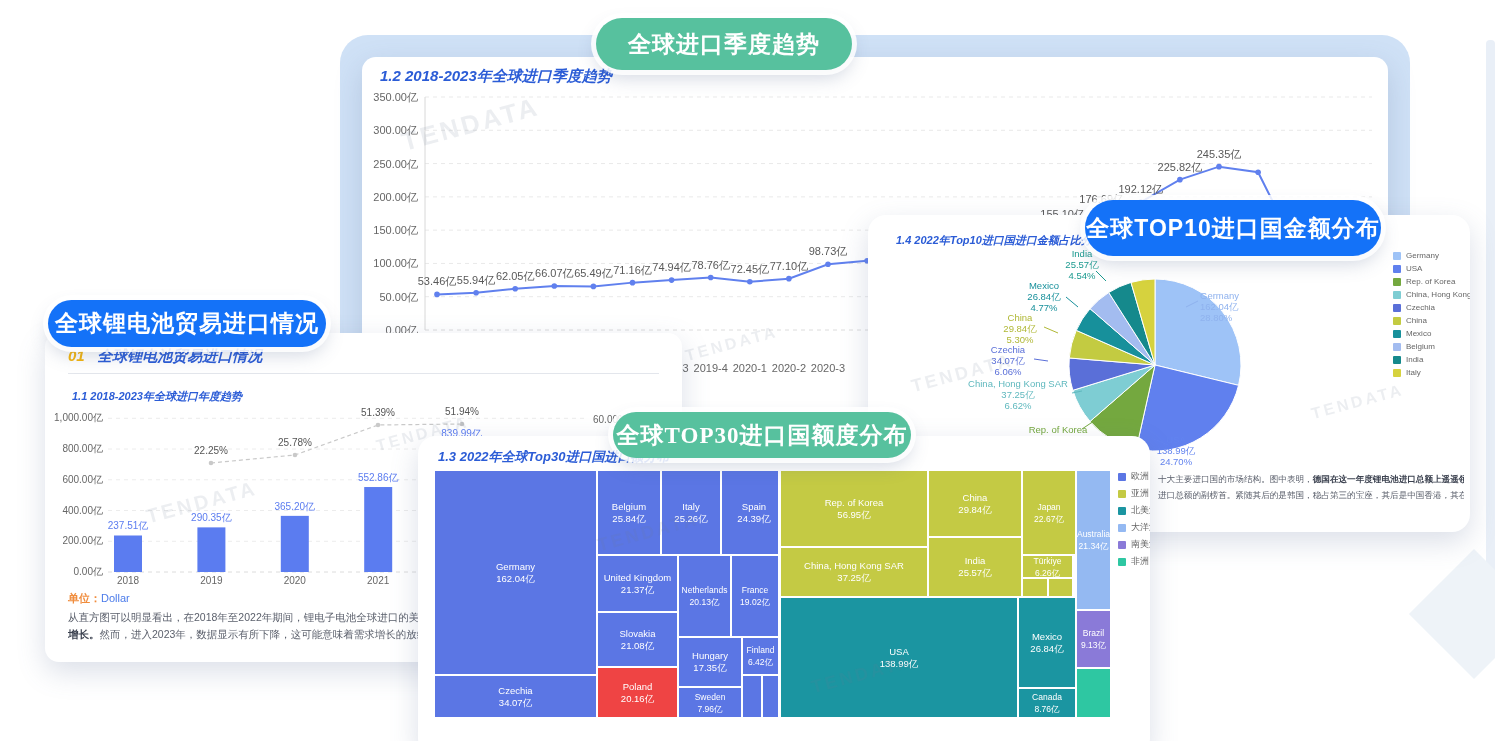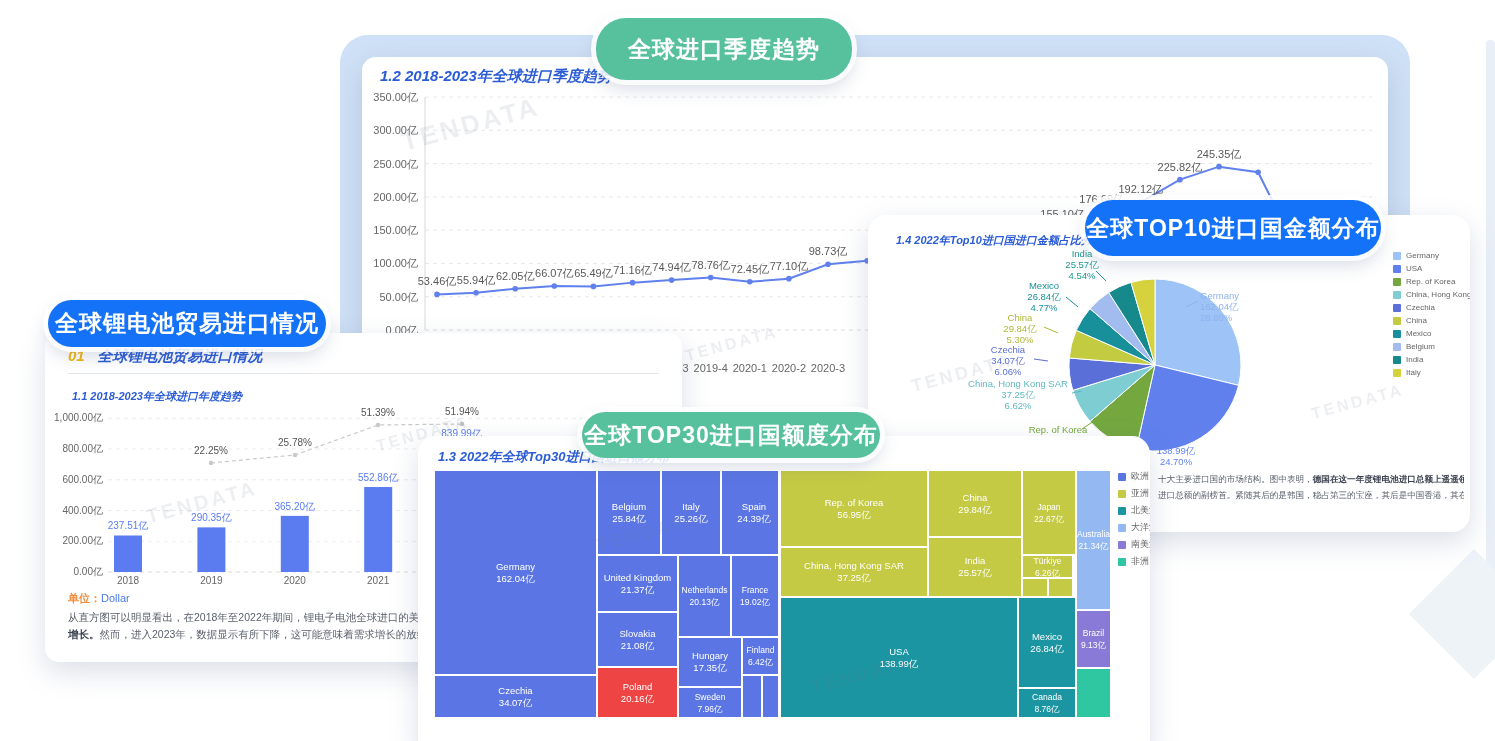--- a/index.html
+++ b/index.html
@@ -394,24 +394,24 @@
       </div>
       <div class="legend-item">
         <span class="legend-sq" style="background: rgb(46, 199, 162);"></span>
         <span class="legend-txt" style="font-size: 9px;">非洲</span>
       </div>
     </div>
   <div class="watermark" style="left:178px;top:86px;font-size:18px;">TENDATA</div>
   <div class="watermark" style="left:392px;top:228px;font-size:18px;">TENDATA</div>
 </div>
 
-<div class="pill green" style="left:596px;top:18px;width:256px;height:62px;">
+<div class="pill green" style="left:596px;top:18px;width:256px;height:52px;">
     <span>全球进口季度趋势</span>
   </div>
 <div class="pill blue" style="left:1085px;top:200px;width:296px;height:56px;">
     <span>全球TOP10进口国金额分布</span>
   </div>
 <div class="pill blue" style="left:48px;top:300px;width:278px;height:47px;">
     <span>全球锂电池贸易进口情况</span>
   </div>
-<div class="pill green" style="left:582px;top:412px;width:298px;height:46px;">
+<div class="pill green" style="left:613px;top:412px;width:298px;height:46px;font-family:Liberation Serif, serif;">
     <span>全球TOP30进口国额度分布</span>
   </div>
 
 </body></html>

